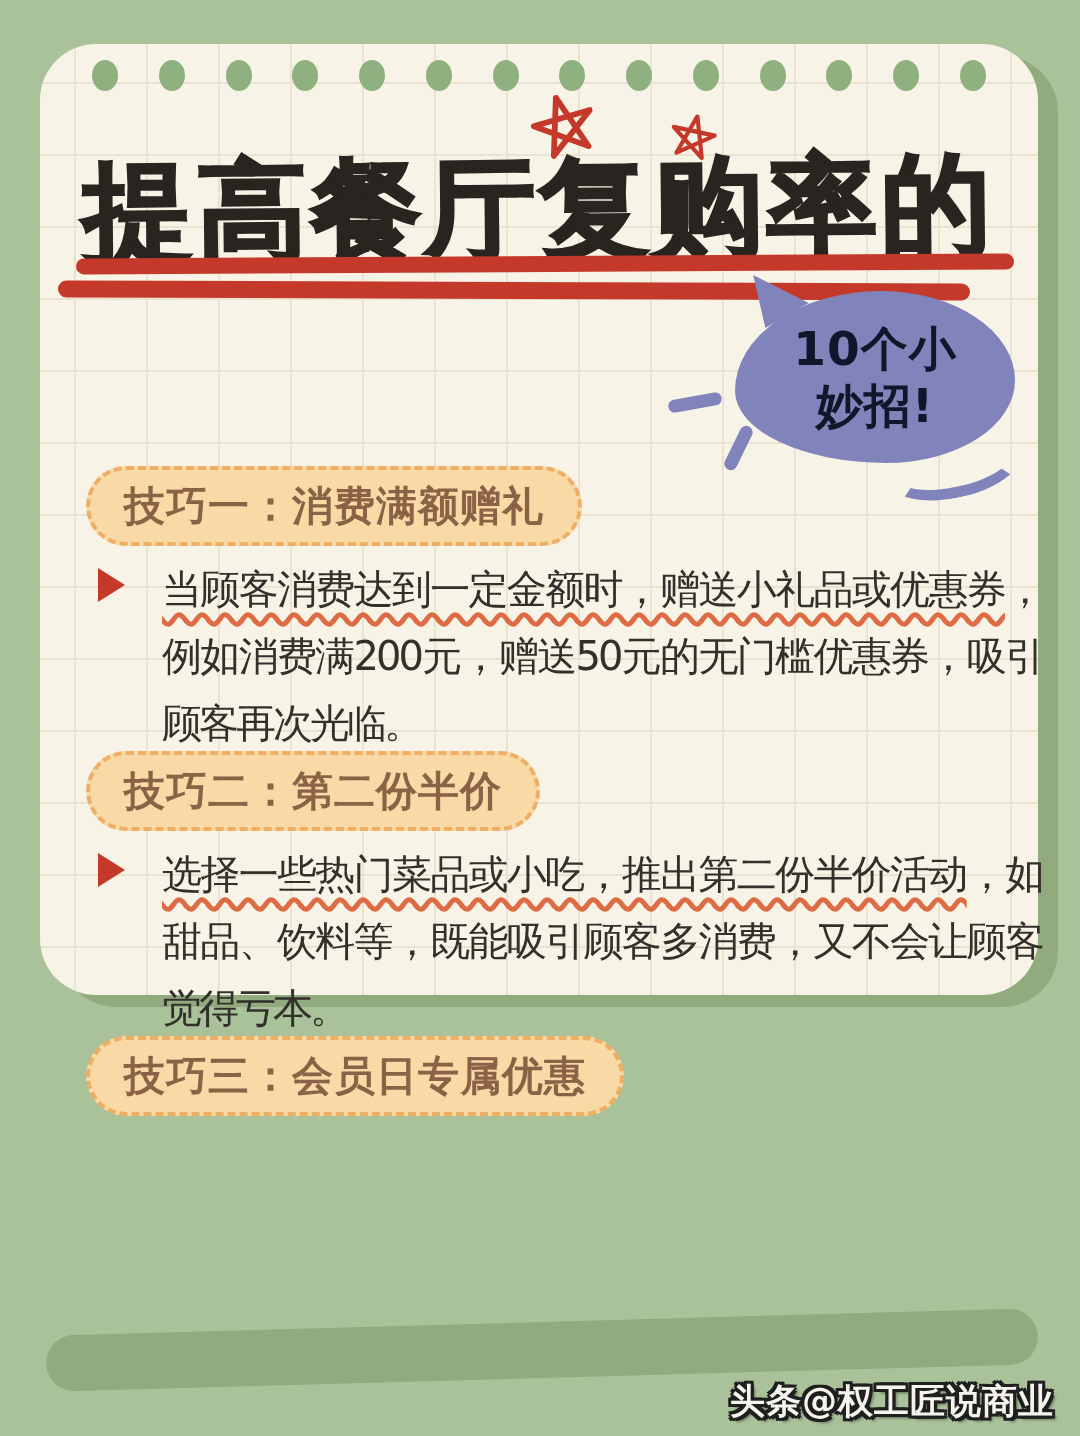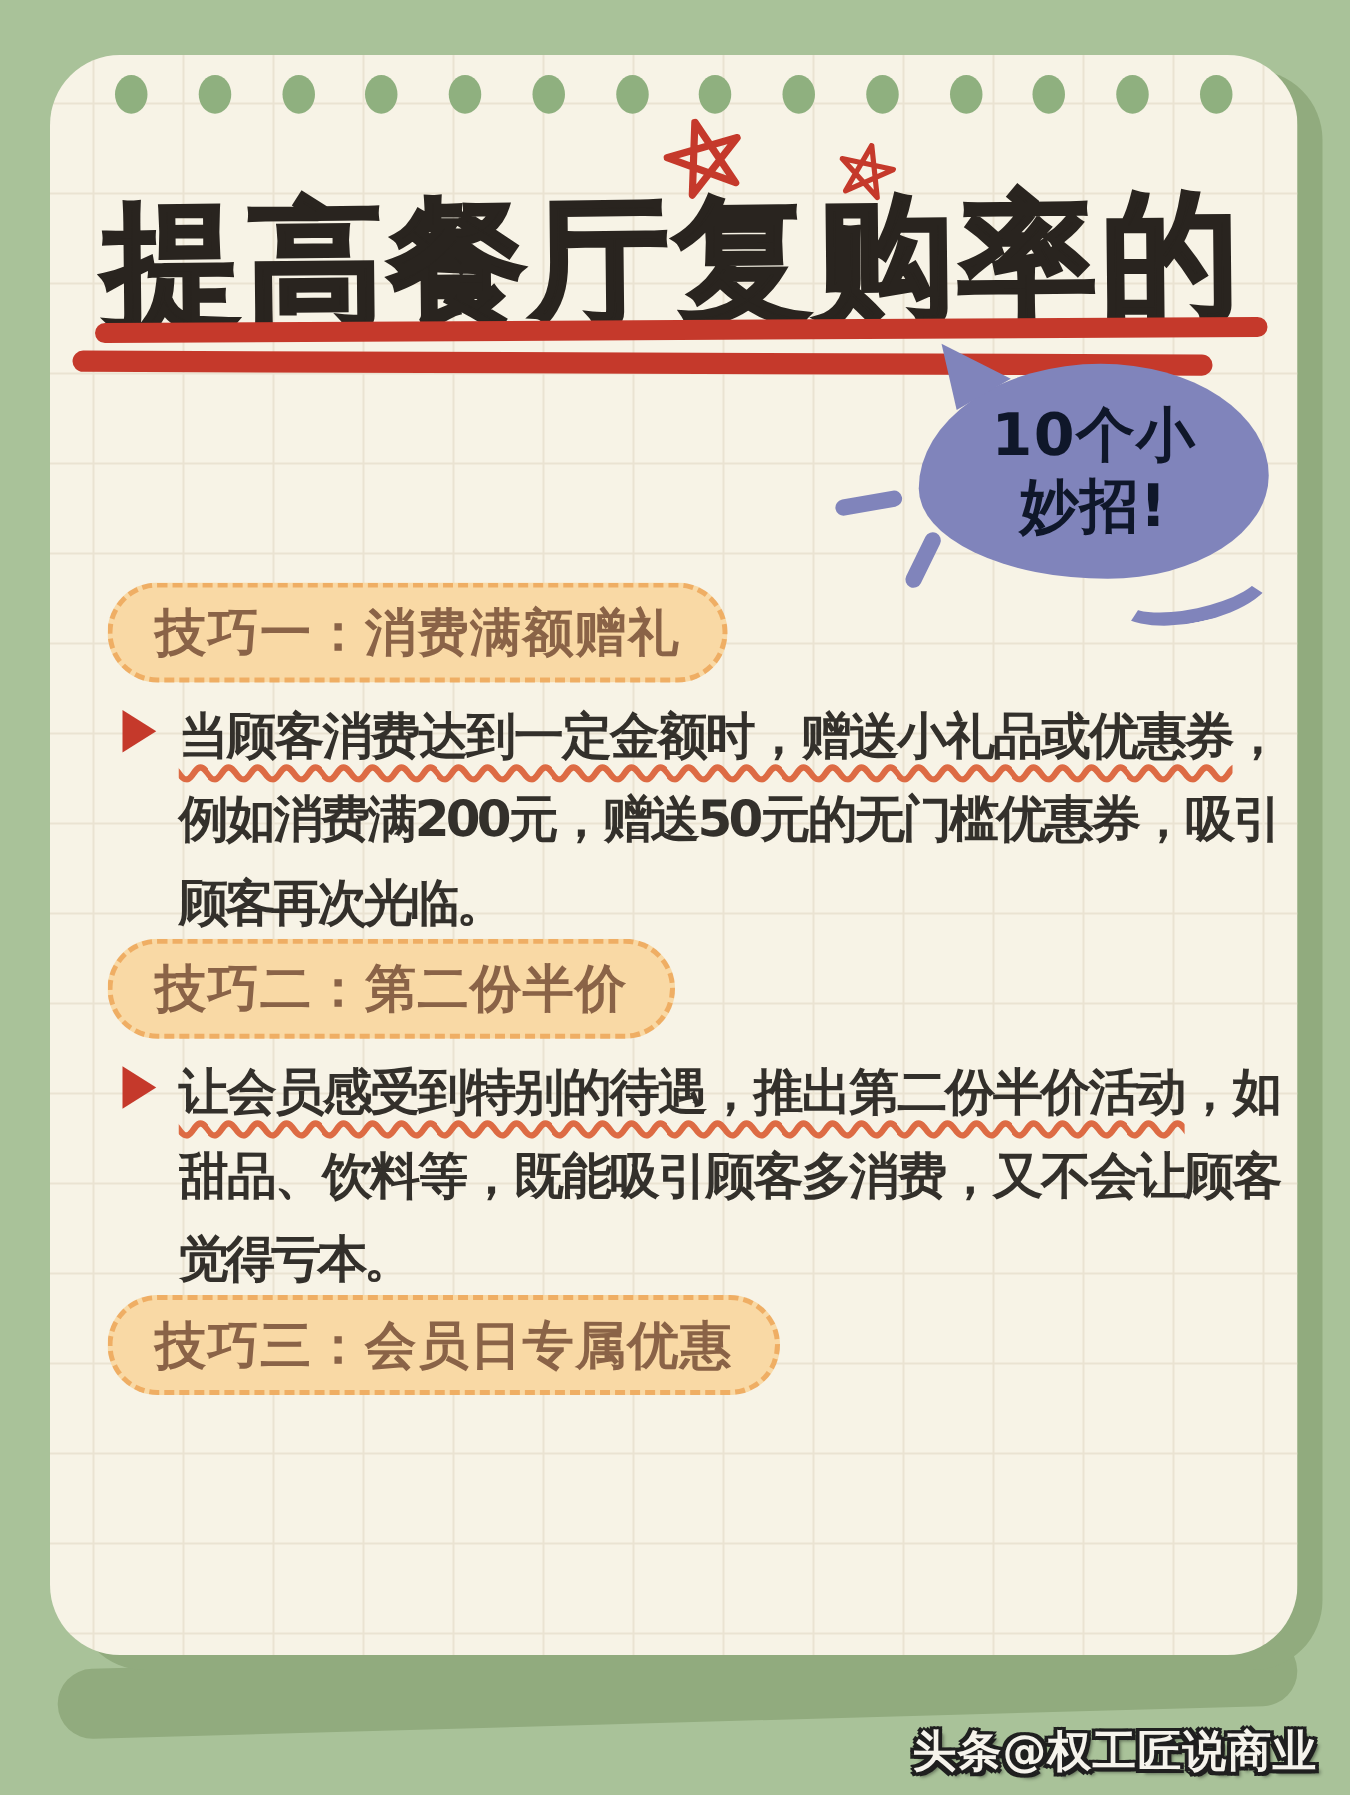--- a/index.html
+++ b/index.html
@@ -9,21 +9,21 @@
     --wave_orange:#dd6b44; --body_ink:#33302b; --hole_green:#8fb07f;
     --shadow_green:#91ab7e; --watermark_white:#f5f3ec;
   }
   *{margin:0;padding:0;box-sizing:border-box;}
   html,body{width:1080px;height:1436px;overflow:hidden;}
   body{font-family:"DejaVu Sans","Liberation Sans",sans-serif;background:var(--bg_green);}
   .stage{position:relative;width:1080px;height:1436px;background:var(--bg_green);overflow:hidden;}
 
   .card-wedge{position:absolute;left:46px;top:1322px;width:992px;height:56px;
     background:var(--shadow_green);transform:rotate(-1.6deg);border-radius:30px;}
-  .card{position:absolute;left:40px;top:44px;width:998px;height:1280px;
+  .card{position:absolute;left:40px;top:44px;width:998px;height:951px;
     background:
       linear-gradient(var(--grid_line) 2px, transparent 2px),
       linear-gradient(90deg, var(--grid_line) 2px, transparent 2px),
       var(--card_cream);
     background-size:72px 72px,72px 72px,auto;
     background-position:30px 38px,34px 38px,0 0;
     border-radius:56px;
     box-shadow:20px 12px 0 var(--shadow_green);}
 
   .holes{position:absolute;left:52px;right:52px;top:16px;display:flex;justify-content:space-between;}
@@ -60,21 +60,21 @@
   .pill{position:absolute;left:46px;height:80px;line-height:72px;display:inline-block;
     padding:0 34px;background:var(--pill_fill);border:4px dashed var(--pill_border);
     border-radius:42px;color:var(--pill_text);font-size:41px;font-weight:800;letter-spacing:1px;white-space:nowrap;}
   .pill-1{top:422px;} .pill-2{top:707px;} .pill-3{top:992px;}
 
   .para{position:absolute;left:58px;width:930px;}
   .para-1{top:512px;} .para-2{top:797px;} .para-3{top:1082px;}
   .tri{position:absolute;left:0;top:12px;width:0;height:0;
     border-top:17px solid transparent;border-bottom:17px solid transparent;
     border-left:27px solid var(--accent_red);}
-  .para p{margin-left:45px;width:880px;font-size:40px;font-weight:700;color:var(--body_ink);
+  .para p{margin-left:64px;width:880px;font-size:40px;font-weight:400;color:var(--body_ink);
     line-height:67px;letter-spacing:-3px;text-align:justify;}
   .wavy{text-decoration:underline;text-decoration-style:wavy;
     text-decoration-color:var(--wave_orange);text-decoration-thickness:4.5px;
     text-underline-offset:10px;text-decoration-skip-ink:none;}
 
   .watermark{position:absolute;right:26px;top:1378px;font-size:35px;font-weight:800;
     letter-spacing:1px;color:var(--watermark_white);white-space:nowrap;
     text-shadow:-3px -3px 0 #1f1f1f,3px -3px 0 #1f1f1f,-3px 3px 0 #1f1f1f,3px 3px 0 #1f1f1f,
       0 -3px 0 #1f1f1f,0 3px 0 #1f1f1f,-3px 0 0 #1f1f1f,3px 0 0 #1f1f1f,4px 4px 3px rgba(0,0,0,.45);}
 </style>
@@ -130,21 +130,21 @@
     <div class="para para-1">
       <span class="tri"></span>
       <p><span class="wavy">当顾客消费达到一定金额时，赠送小礼品或优惠券</span><span>，例如消费满200元，赠送50元的无门槛优惠券，吸引顾客再次光临。</span></p>
     </div>
 
     <div class="pill pill-2">
       <span>技巧二：第二份半价</span>
     </div>
     <div class="para para-2">
       <span class="tri"></span>
-      <p><span class="wavy">让会员感受到特别的待遇，推出第二份半价活动</span><span>，如甜品、饮料等，既能吸引顾客多消费，又不会让顾客觉得亏本。</span></p>
+      <p><span class="wavy">选择一些热门菜品或小吃，推出第二份半价活动</span><span>，如甜品、饮料等，既能吸引顾客多消费，又不会让顾客觉得亏本。</span></p>
     </div>
 
     <div class="pill pill-3">
       <span>技巧三：会员日专属优惠</span>
     </div>
 
   </div>
 
   <div class="watermark">头条@权工匠说商业</div>
 

